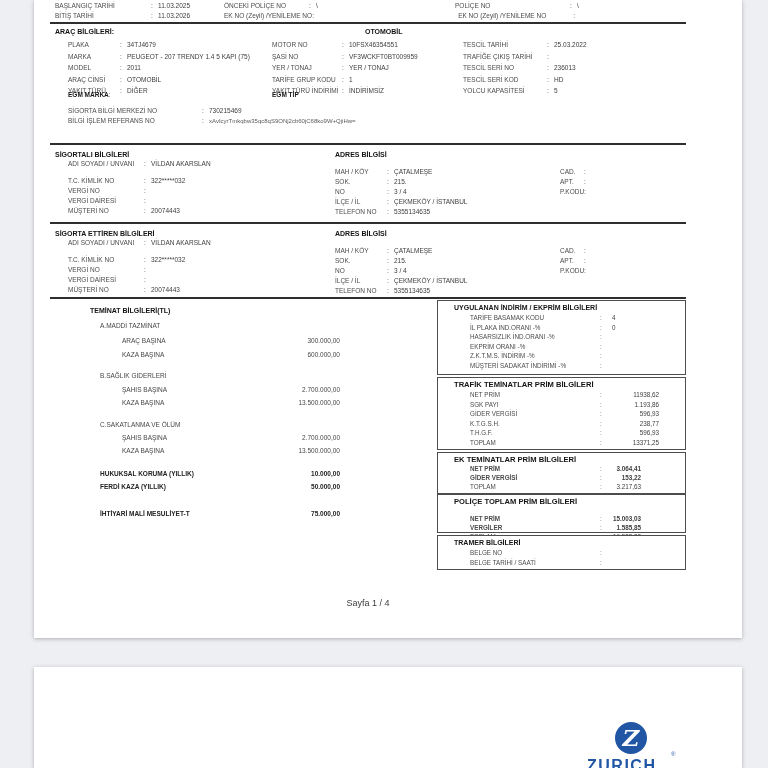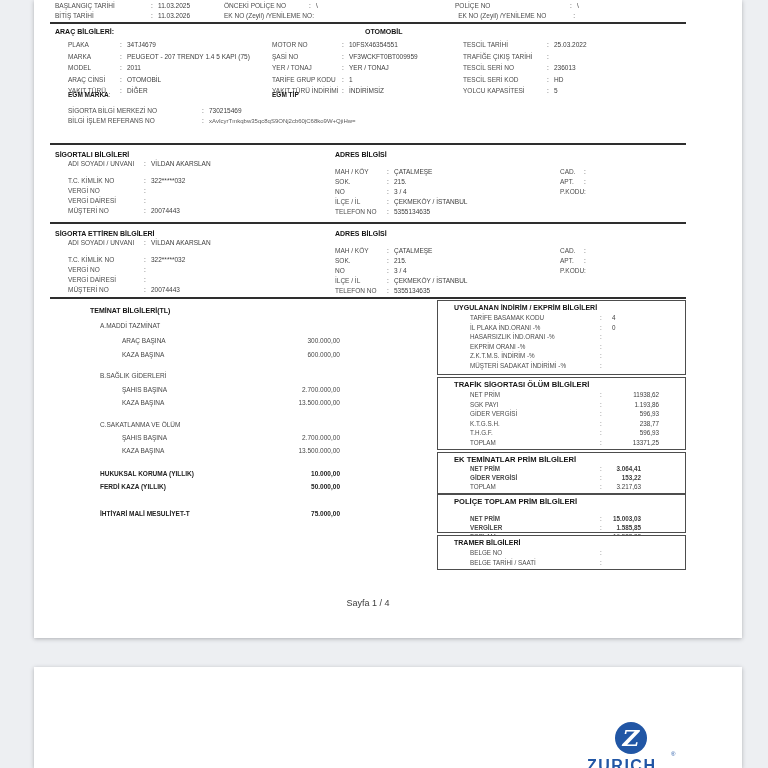--- a/index.html
+++ b/index.html
@@ -482,21 +482,21 @@
               <span class="bv"></span>
             </div>
           <div class="brow">
               <span class="bk">MÜŞTERİ SADAKAT İNDİRİMİ -%</span>
               <span class="bc">:</span>
               <span class="bv"></span>
             </div>
         </div>
 
         <div class="box box-traffic">
-          <div class="btitle big">TRAFİK SİGORTASI ÖLÜM BİLGİLERİ</div>
+          <div class="btitle big">TRAFİK TEMİNATLAR PRİM BİLGİLERİ</div>
           <div class="brow">
               <span class="bk">NET PRİM</span>
               <span class="bc">:</span>
               <span class="bv">11938,62</span>
             </div>
           <div class="brow">
               <span class="bk">SGK PAYI</span>
               <span class="bc">:</span>
               <span class="bv">1.193,86</span>
             </div>

